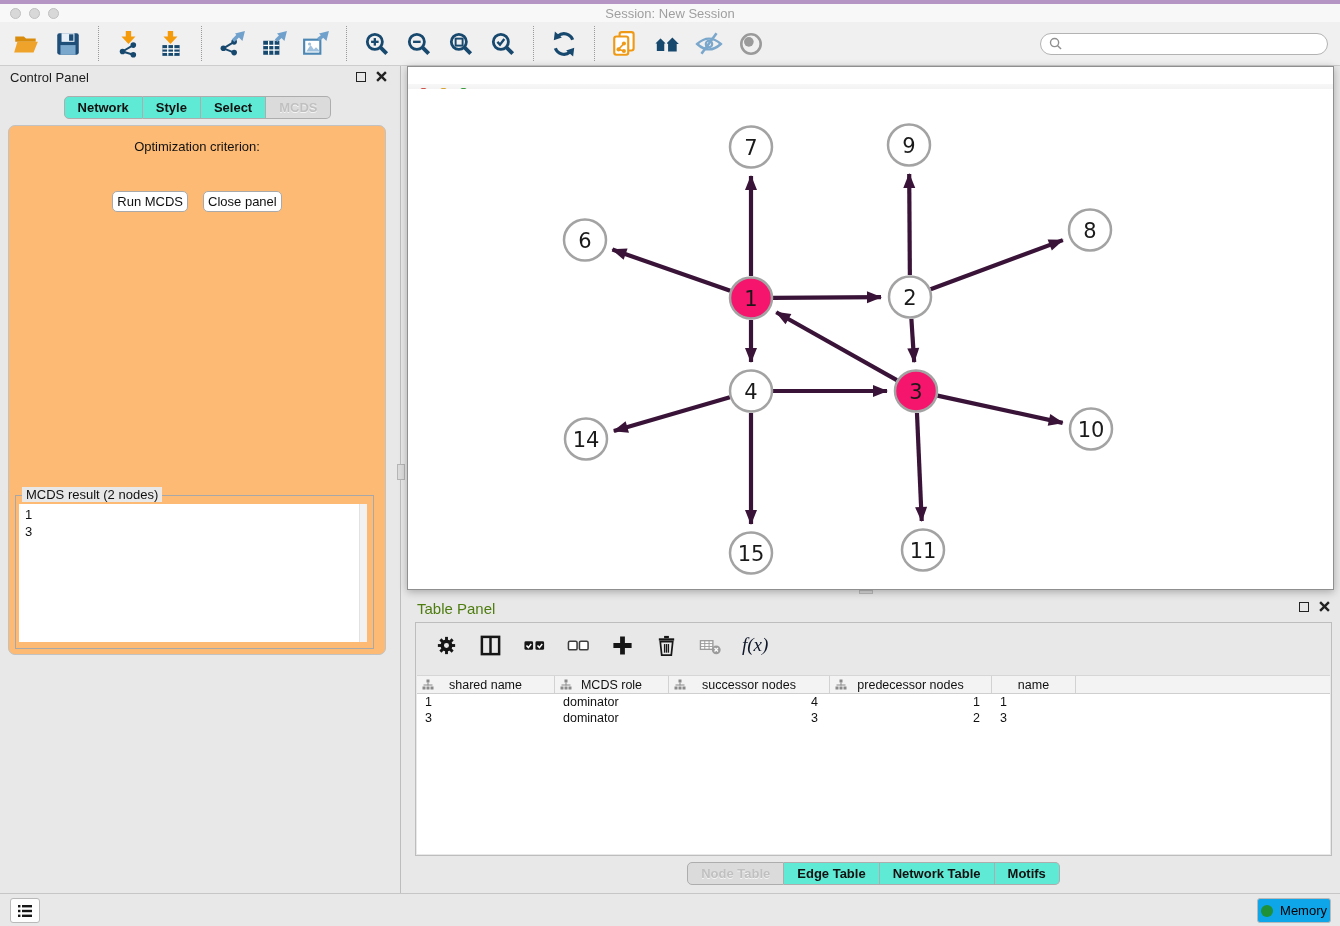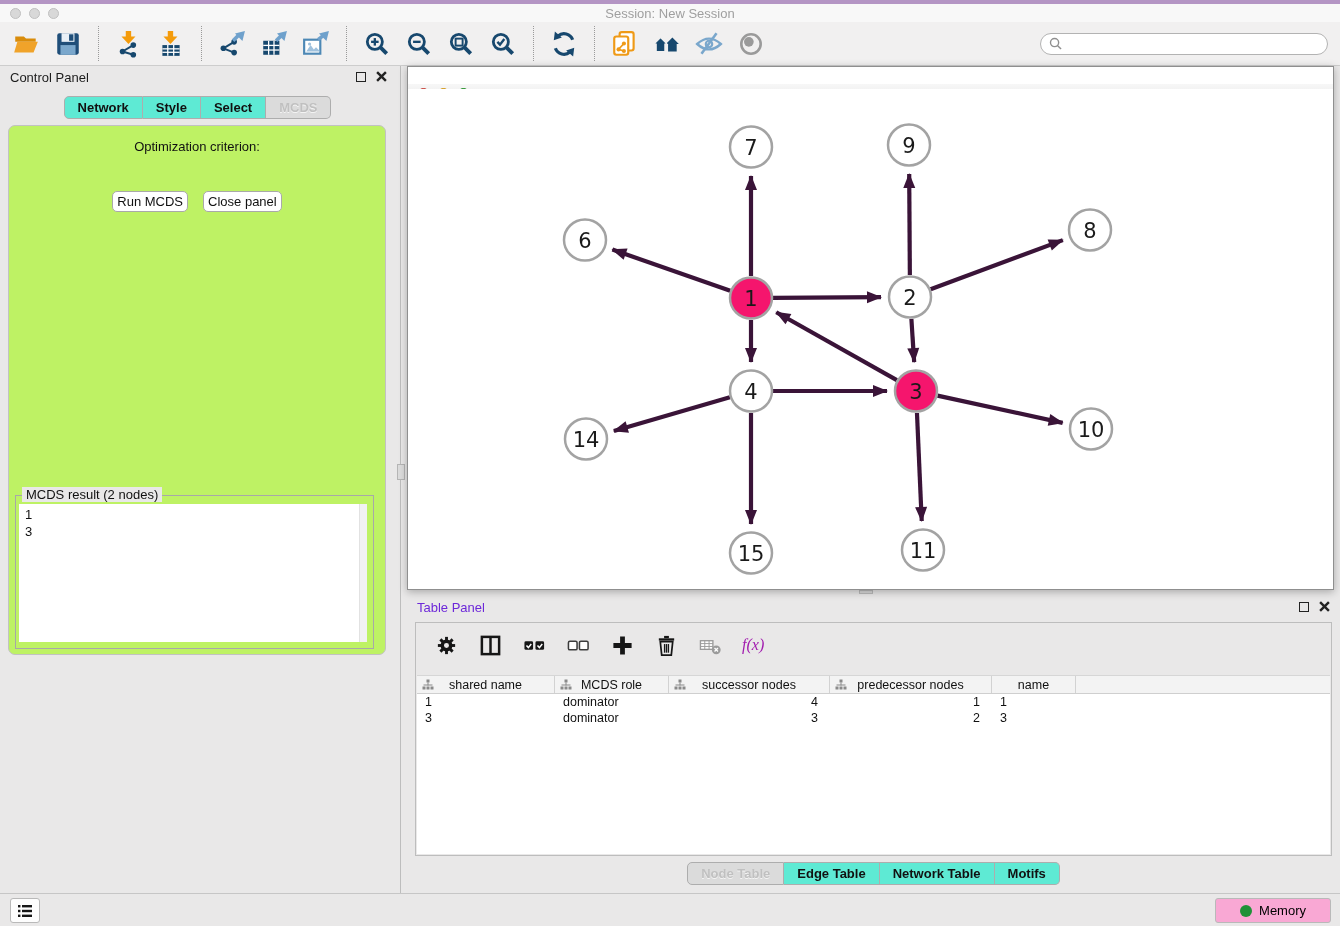--- a/index.html
+++ b/index.html
@@ -29,21 +29,21 @@
 
   .seg-tabs { display:flex; }
   .seg-tab { background:#5eead4; border:1px solid #adadad; border-left:none; padding:2px 13px;
              font-size:13px; font-weight:600; color:#111; cursor:pointer; line-height:17px; }
   .seg-tab:first-child { border-left:1px solid #adadad; border-radius:5px 0 0 5px; }
   .seg-tab:last-child { border-radius:0 5px 5px 0; }
   .seg-tab.sel-dim { background:#dbdbdb; color:#c0c0c0; text-shadow:0 1px 0 #f4f4f4; }
   .cp-tabs { position:absolute; top:30px; left:0; right:0; display:flex; justify-content:center; }
 
   .cp-box { position:absolute; left:8px; top:59px; width:378px; height:530px;
-            border:1px solid #c2c2c2; border-radius:7px; background:#bef264; }
+            border:1px solid #c2c2c2; border-radius:7px; background:#fdba74; }
   .opt-label { position:absolute; top:13px; left:0; right:0; text-align:center; font-size:13px; color:#111; }
   .opt-select { position:absolute; left:37px; top:33px; width:310px; height:23px; background:#fff;
                 border:1px solid #a9a9a9; border-radius:5px; display:flex; align-items:center;
                 padding:0 6px 0 10px; font-size:13px; cursor:pointer; }
   .opt-select .sel-text { flex:1; }
   .cp-buttons { position:absolute; top:65px; left:0; right:0; display:flex; justify-content:center; gap:15px; }
   .aqua-btn { background:#fff; border:1px solid #a9a9a9; border-radius:5px; padding:2px 4px;
               font-size:13px; color:#111; cursor:pointer; font-family:"Liberation Sans",sans-serif; }
 
   .result-fs { position:absolute; left:6px; right:11px; top:369px; bottom:5px; border:1px solid #a8a8a8; }
@@ -68,47 +68,47 @@
   .nw-title { position:absolute; left:0; right:0; top:3px; text-align:center; font-size:13px; color:#111; }
   .traffic-net { position:absolute; left:9px; top:4px; display:flex; gap:7px; }
   .tl { width:13px; height:13px; border-radius:50%; display:flex; align-items:center; justify-content:center; cursor:pointer; }
   .tl.red   { background:#e8544a; border:1px solid #c23b33; }
   .tl.yel   { background:#f5b31e; border:1px solid #cf9313; }
   .tl.grn   { background:#2fae33; border:1px solid #1d8a23; }
   .nw-canvas { position:absolute; top:22px; left:0; right:0; bottom:0; background:#fff; }
 
   
   .table-panel { position:absolute; left:407px; top:597px; width:933px; height:291px; }
-  .tp-header { position:absolute; top:3px; left:10px; font-size:13px; color:#6d28d9; }
+  .tp-header { position:absolute; top:3px; left:10px; font-size:15px; color:#4d7c0f; }
   .tp-box { position:absolute; left:8px; right:8px; top:25px; height:234px; border:1px solid #bdbdbd; background:#e9e8e8; }
   .tp-toolbar { position:absolute; top:0; left:0; right:0; height:44px; display:flex; align-items:center;
                 gap:20px; padding:0 18px; }
   .tp-toolbar .tb-icon { width:24px; height:24px; }
-  .fx { font-family:"Liberation Serif", serif; font-style:italic; font-size:16px; color:#a21caf; cursor:default; }
+  .fx { font-family:"Liberation Serif", serif; font-style:italic; font-size:19px; color:#0f172a; cursor:default; }
 
   .tp-table { position:absolute; top:52px; left:1px; right:1px; bottom:1px; background:#fff; overflow:hidden; }
   .grid-row { display:grid; grid-template-columns:138px 114px 161px 162px 84px 1fr; }
   .th-row { background:#f3f3f3; border-top:1px solid #d6d6d6; border-bottom:1px solid #cfcfcf; height:19px; }
   .th-cell { position:relative; border-right:1px solid #d2d2d2; font-size:12.5px; color:#111;
              display:flex; align-items:center; justify-content:center; cursor:pointer; }
   .th-cell .tree-ic { position:absolute; left:5px; top:3px; }
   .th-cell.filler { border-right:none; cursor:default; }
   .td-row { height:16px; font-size:12.5px; color:#111; cursor:default; }
   .td-cell { overflow:hidden; white-space:nowrap; padding:0 4px; line-height:16px; }
   .td-cell.r { text-align:right; padding-right:12px; }
   .td-cell.l { text-align:left; padding-left:8px; }
 
   .tp-tabs { position:absolute; bottom:3px; left:0; right:0; display:flex; justify-content:center; }
 
   
   .status-bar { position:absolute; left:0; top:893px; right:0; height:33px; background:#e9e8e8; border-top:1px solid #c6c6c6; }
   .sb-left-btn { position:absolute; left:10px; top:4px; width:30px; height:25px; background:#fdfdfd;
                  border:1px solid #b9b9b9; border-radius:3px; display:flex; align-items:center; justify-content:center; cursor:pointer; }
-  .sb-mem-btn { position:absolute; right:9px; top:4px; height:25px; background:#f9a8d4; border:1px solid #b9b9b9;
-                border-radius:3px; display:flex; align-items:center; gap:7px; padding:0 24px; font-size:13px; cursor:pointer;text-align:right; }
+  .sb-mem-btn { position:absolute; right:9px; top:4px; height:25px; background:#0ea5e9; border:1px solid #b9b9b9;
+                border-radius:3px; display:flex; align-items:center; gap:7px; padding:0 3px; font-size:13px; cursor:pointer;text-align:right; }
   .mem-dot { width:12px; height:12px; border-radius:50%; background:#1f9138; }
 </style>
 </head>
 <body>
 
 <div class="app">
 
   <div class="desktop-strip"></div>
   <div class="titlebar">
     <div class="traffic-main">

